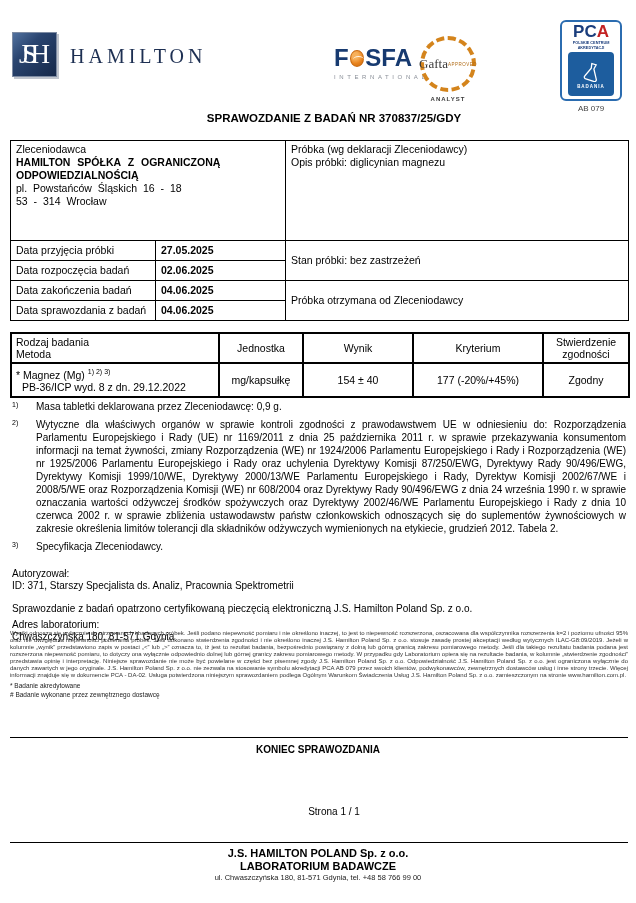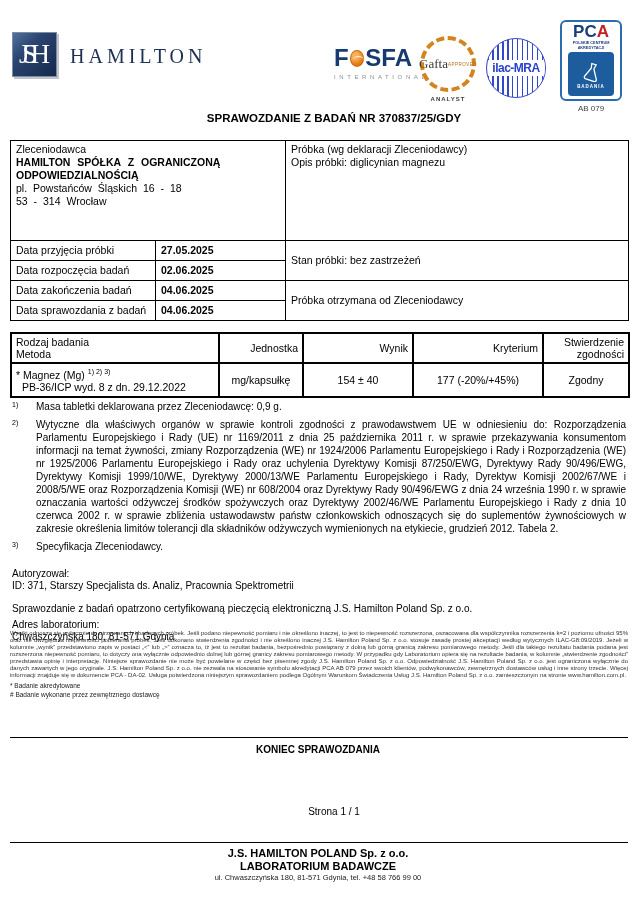--- a/index.html
+++ b/index.html
@@ -63,21 +63,21 @@
   .client-name { font-weight:bold; word-spacing:4px; }
   .addr { word-spacing:3px; }
   .date-label-cell { height:20px; vertical-align:middle !important; }
   .date-value-cell { font-weight:bold; vertical-align:middle !important; }
   .sample-cell { line-height:15px; }
   .state-cell { vertical-align:middle !important; }
 
   
   .res-table { position:absolute; left:10px; top:332px; width:618px; border-collapse:collapse; table-layout:fixed; }
   .res-table th, .res-table td { border:2px solid #000; font-size:10.5px; font-weight:normal; padding:2px 4px; }
-  .res-table th { height:30px; text-align:right; vertical-align:middle; line-height:12px; }
+  .res-table th { height:30px; text-align:center; vertical-align:middle; line-height:12px; }
   .res-table th.left { text-align:left; }
   .res-table td { height:32px; text-align:center; vertical-align:middle; line-height:12.5px; }
   .res-table td.left { text-align:left; }
   sup { font-size:7px; }
 
   
   .footnotes { position:absolute; left:12px; top:400px; width:616px; }
   .fn { display:flex; margin-bottom:5px; }
   .fn-marker { flex:0 0 24px; font-size:7px; vertical-align:super; padding-top:1px; }
   .fn-text { flex:1; font-size:10px; line-height:13px; text-align:justify; padding-right:2px; }
@@ -122,25 +122,20 @@
   </div>
 
   <div class="gafta">
     <div class="gafta-circle">
       <div class="gafta-name">Gafta</div>
       <div class="gafta-approved">APPROVED</div>
     </div>
     <div class="gafta-analyst">ANALYST</div>
   </div>
 
-  <div class="ilac">
-    <div class="ilac-band">
-      <span class="ilac-text">ilac-MRA</span>
-    </div>
-  </div>
 
   <div class="pca">
     <div class="pca-box">
       <div class="pca-name"><span>PC</span><span class="red">A</span></div>
       <div class="pca-sub">POLSKIE CENTRUM AKREDYTACJI</div>
       <div class="pca-badge">
         <svg class="pca-flask" viewBox="0 0 24 24">
           <path d="M10 4 h5 l-1 5 6 10 a2 2 0 0 1 -2 3 h-9 a2 2 0 0 1 -2 -3 l4 -10 z" fill="none" stroke="#ffffff" stroke-width="1.4" transform="rotate(18 12 13)"></path>
         </svg>
         <div class="pca-badania">BADANIA</div>

